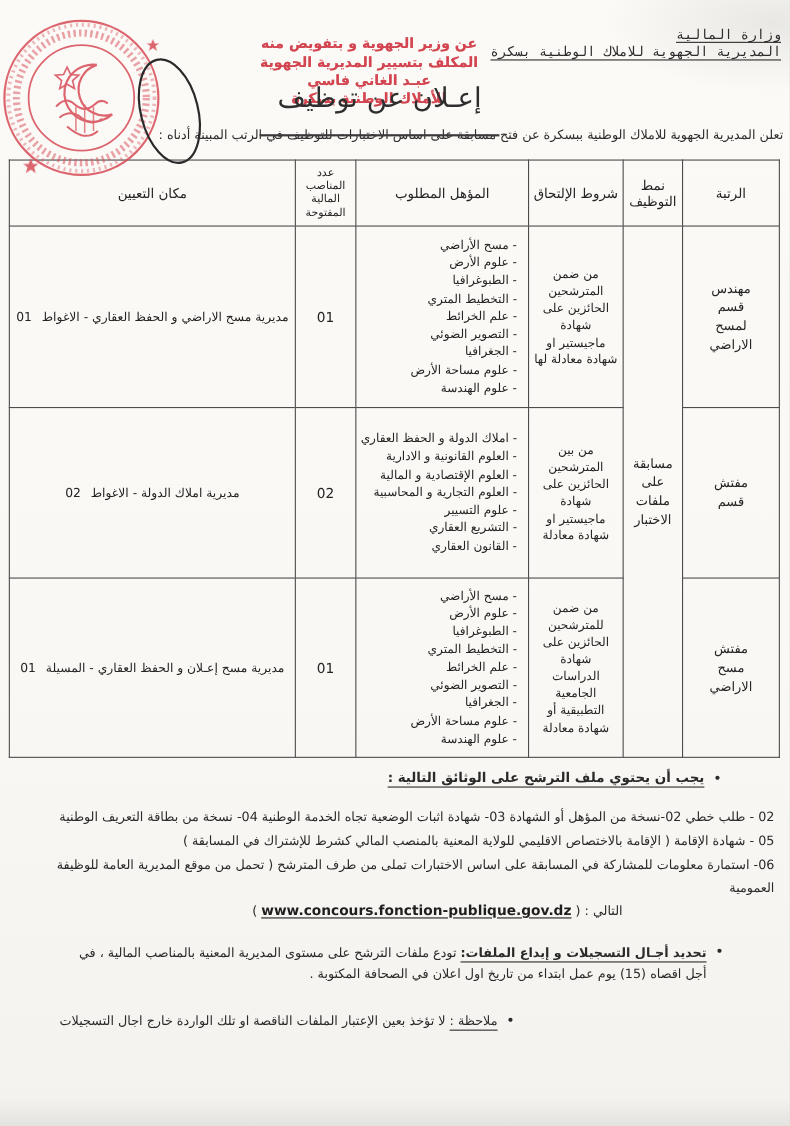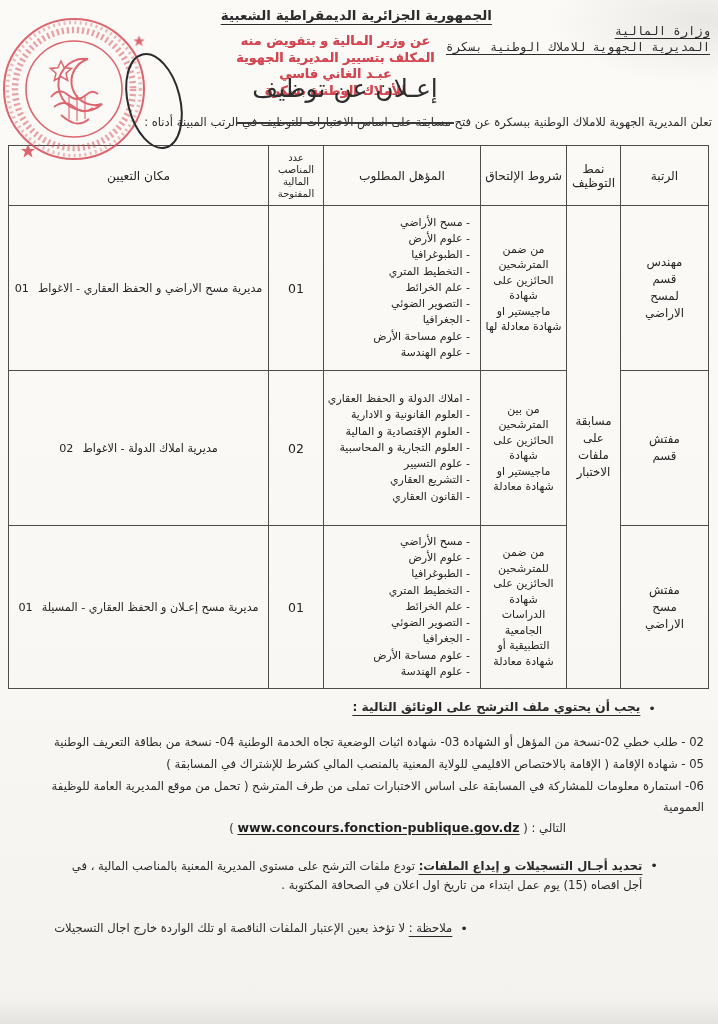--- a/index.html
+++ b/index.html
@@ -82,29 +82,28 @@
   .note-line .body-text{ font-size:11.6px; line-height:17px; text-align:right;}
   .note-heading{ text-decoration:underline; text-underline-offset:3.5px;}
 </style>
 </head>
 <body>
 
 <div class="page">
 
   <div class="header-zone">
 
-    <div class="republic-title">الجمهورية الجزائرية الديمقراطية الشعبية</div>
 
     <div class="ministry-block">
       <div>وزارة المالية</div>
       <div>المديرية الجهوية للاملاك الوطنية بسكرة</div>
     </div>
 
     <div class="delegation-block">
-      <div>عن وزير المالية و بتفويض منه</div>
+      <div>عن وزير الجهوية و بتفويض منه</div>
       <div>المكلف بتسيير المديرية الجهوية</div>
       <div>عبـد الغاني فاسي</div>
       <div>للأملاك الوطنية بسكرة</div>
     </div>
 
     <div class="announce-title">إعـلان عن توظيف</div>
 
     <div class="intro-line">تعلن المديرية الجهوية للاملاك الوطنية ببسكرة عن فتح مسابقة على اساس الاختبارات للتوظيف في الرتب المبينة أدناه :</div>
 
     <svg class="stamp-svg" viewBox="0 0 230 205" aria-hidden="true">

